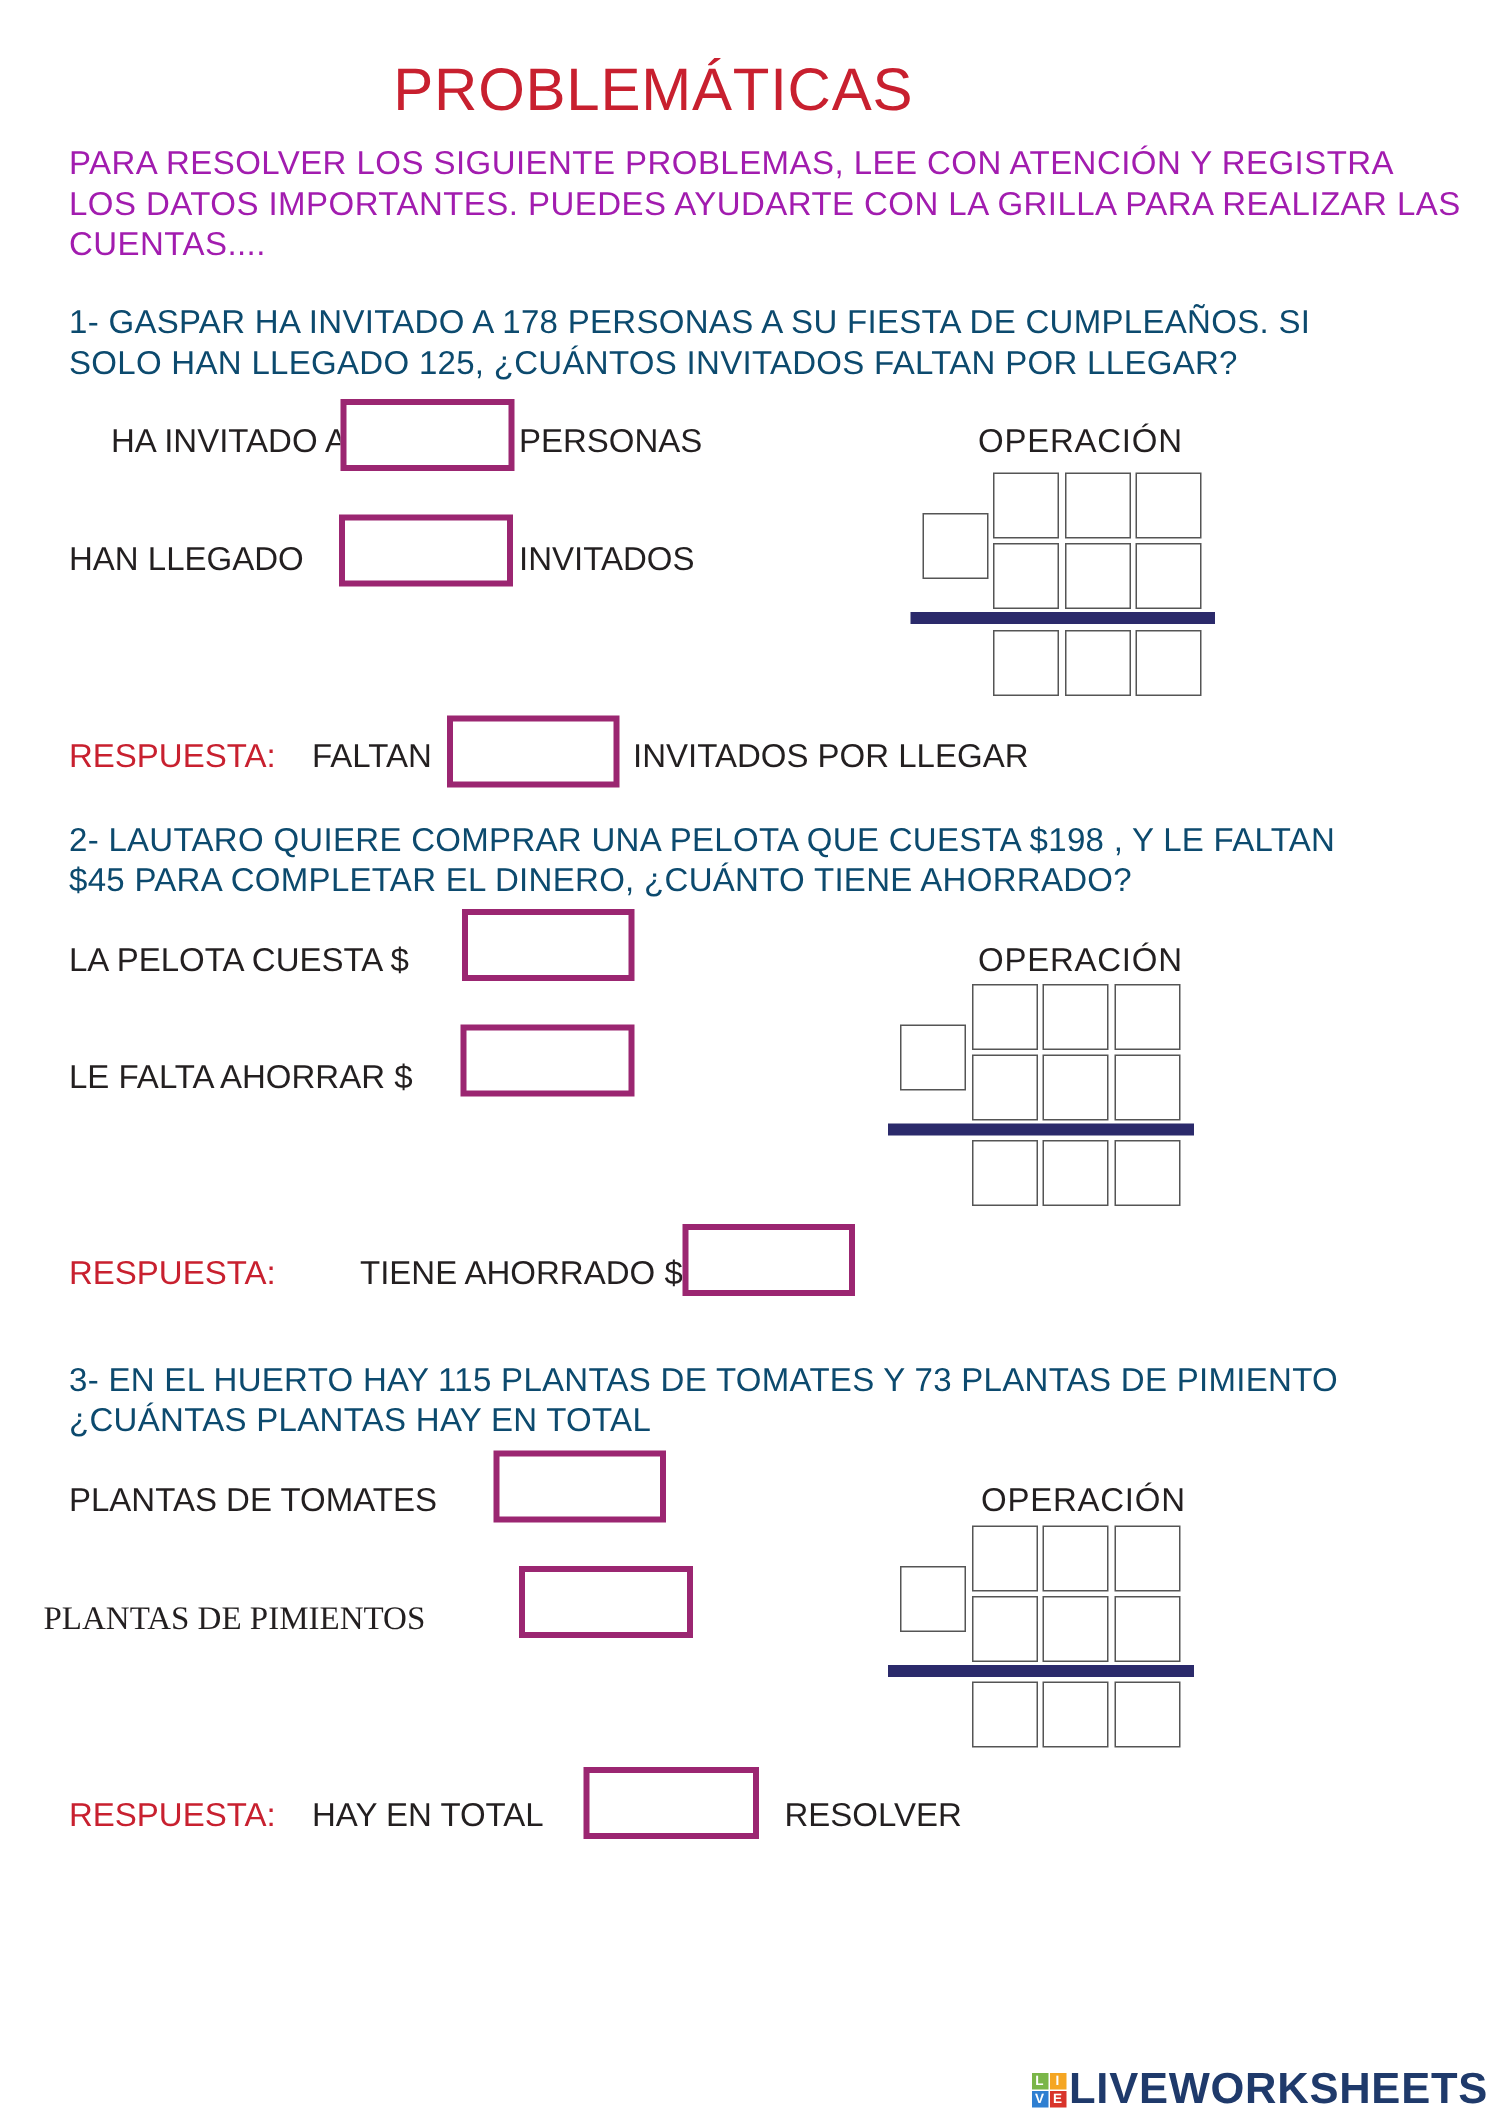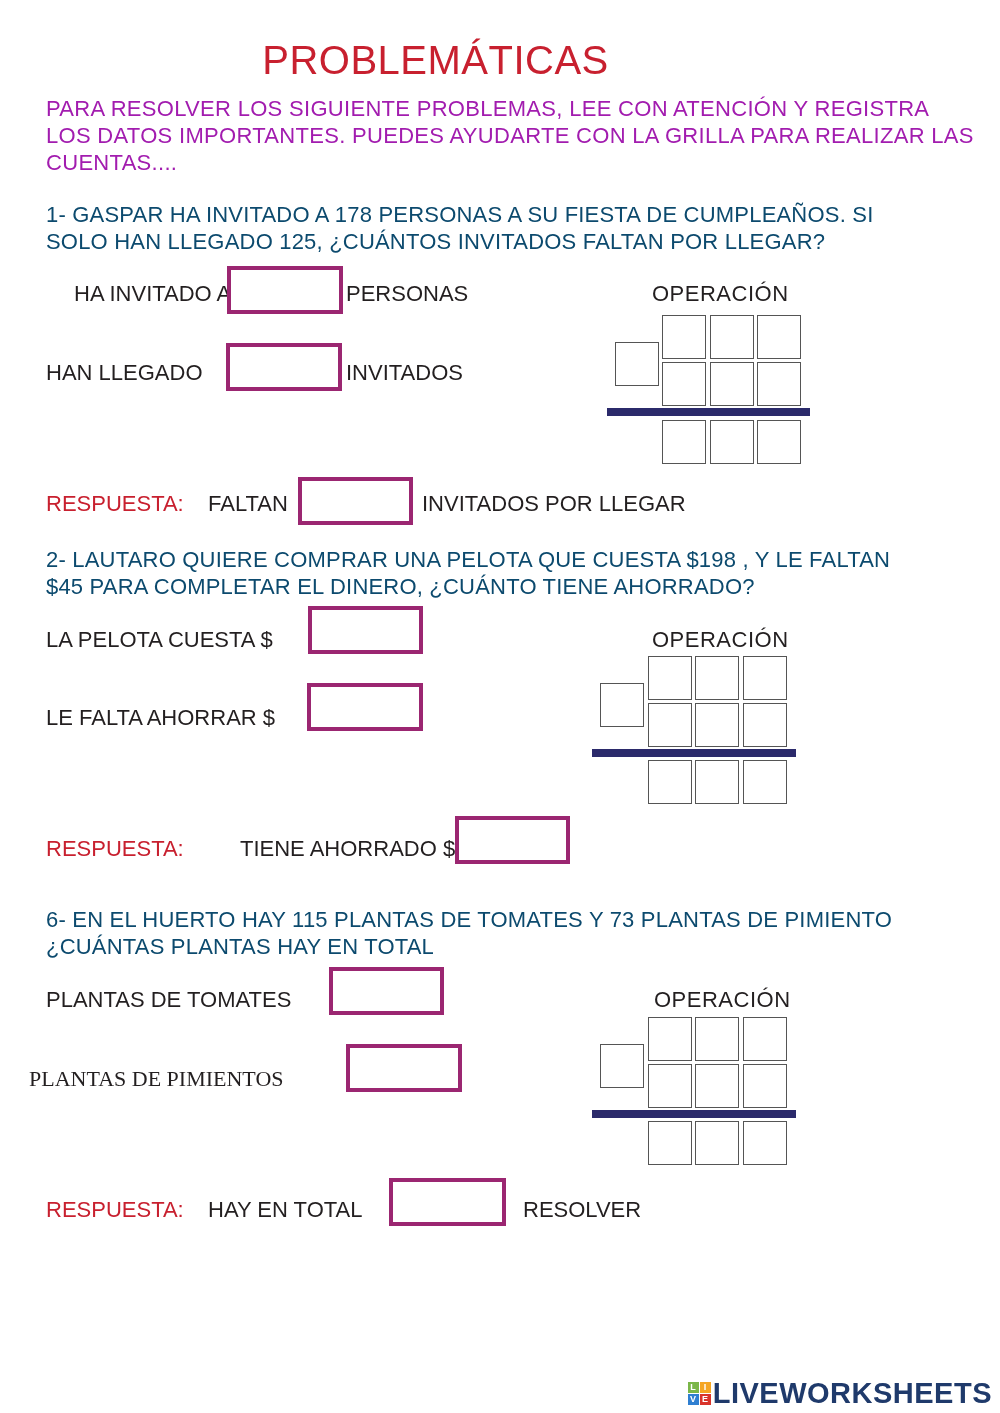--- a/index.html
+++ b/index.html
@@ -87,21 +87,21 @@
     <input class="abs cell" style="left: 743px; top: 760px;">
   </div>
 
   <span class="abs label resp" style="left:46px;top:836px;">RESPUESTA:</span>
   <span class="abs label" style="left:208px;top:836px;margin-left:32px;">TIENE AHORRADO $</span>
   <input class="abs answer-box" style="left: 455px; top: 816px; width: 115px; height: 48px;" value="">
 </div>
 
 <div>
   <div class="abs question" style="top:906px;">
-    <div>6- EN EL HUERTO HAY 115 PLANTAS DE TOMATES Y 73 PLANTAS DE PIMIENTO</div>
+    <div>3- EN EL HUERTO HAY 115 PLANTAS DE TOMATES Y 73 PLANTAS DE PIMIENTO</div>
     <div>¿CUÁNTAS PLANTAS HAY EN TOTAL</div>
   </div>
   <span class="abs label" style="left:46px;top:987px;">PLANTAS DE TOMATES</span>
   <input class="abs answer-box" style="left: 329px; top: 967px; width: 115px; height: 48px;" value="">
 
   <span class="abs label" style="left:29px;top:1066px;font-family:Liberation Serif, serif;">PLANTAS DE PIMIENTOS</span>
   <input class="abs answer-box" style="left: 346px; top: 1044px; width: 116px; height: 48px;" value="">
 
   <span class="abs op-title" style="left:654px;top:987px;">OPERACIÓN</span>
   <div>

